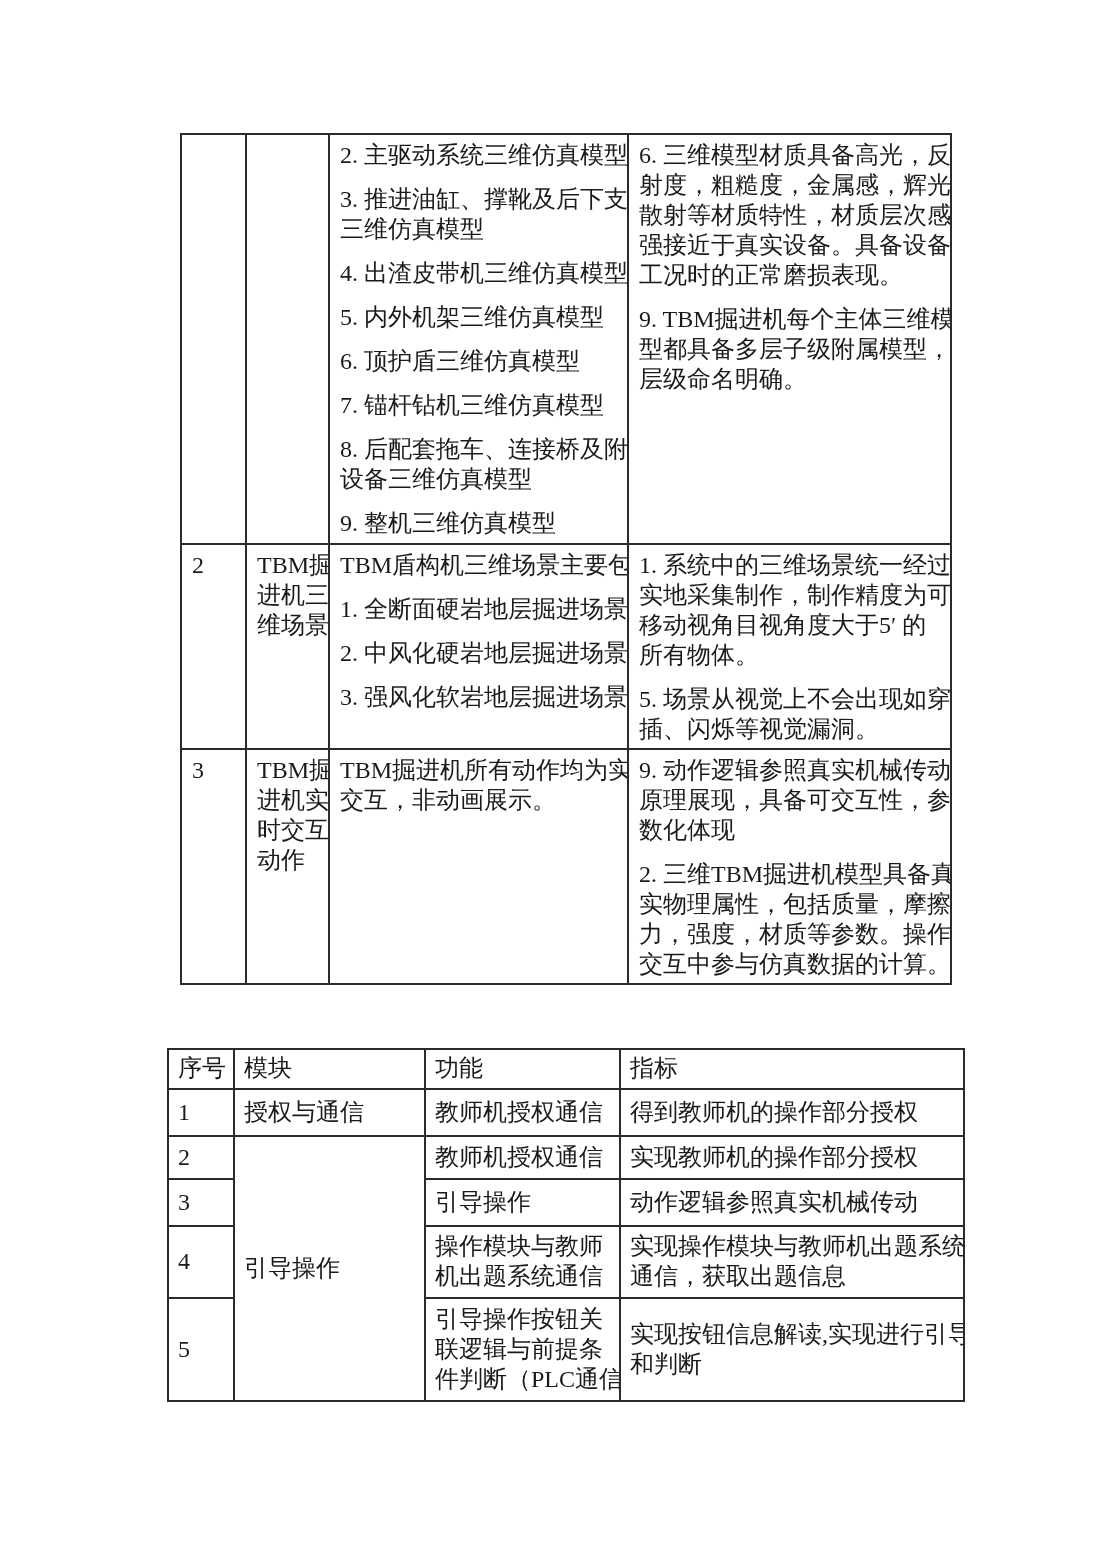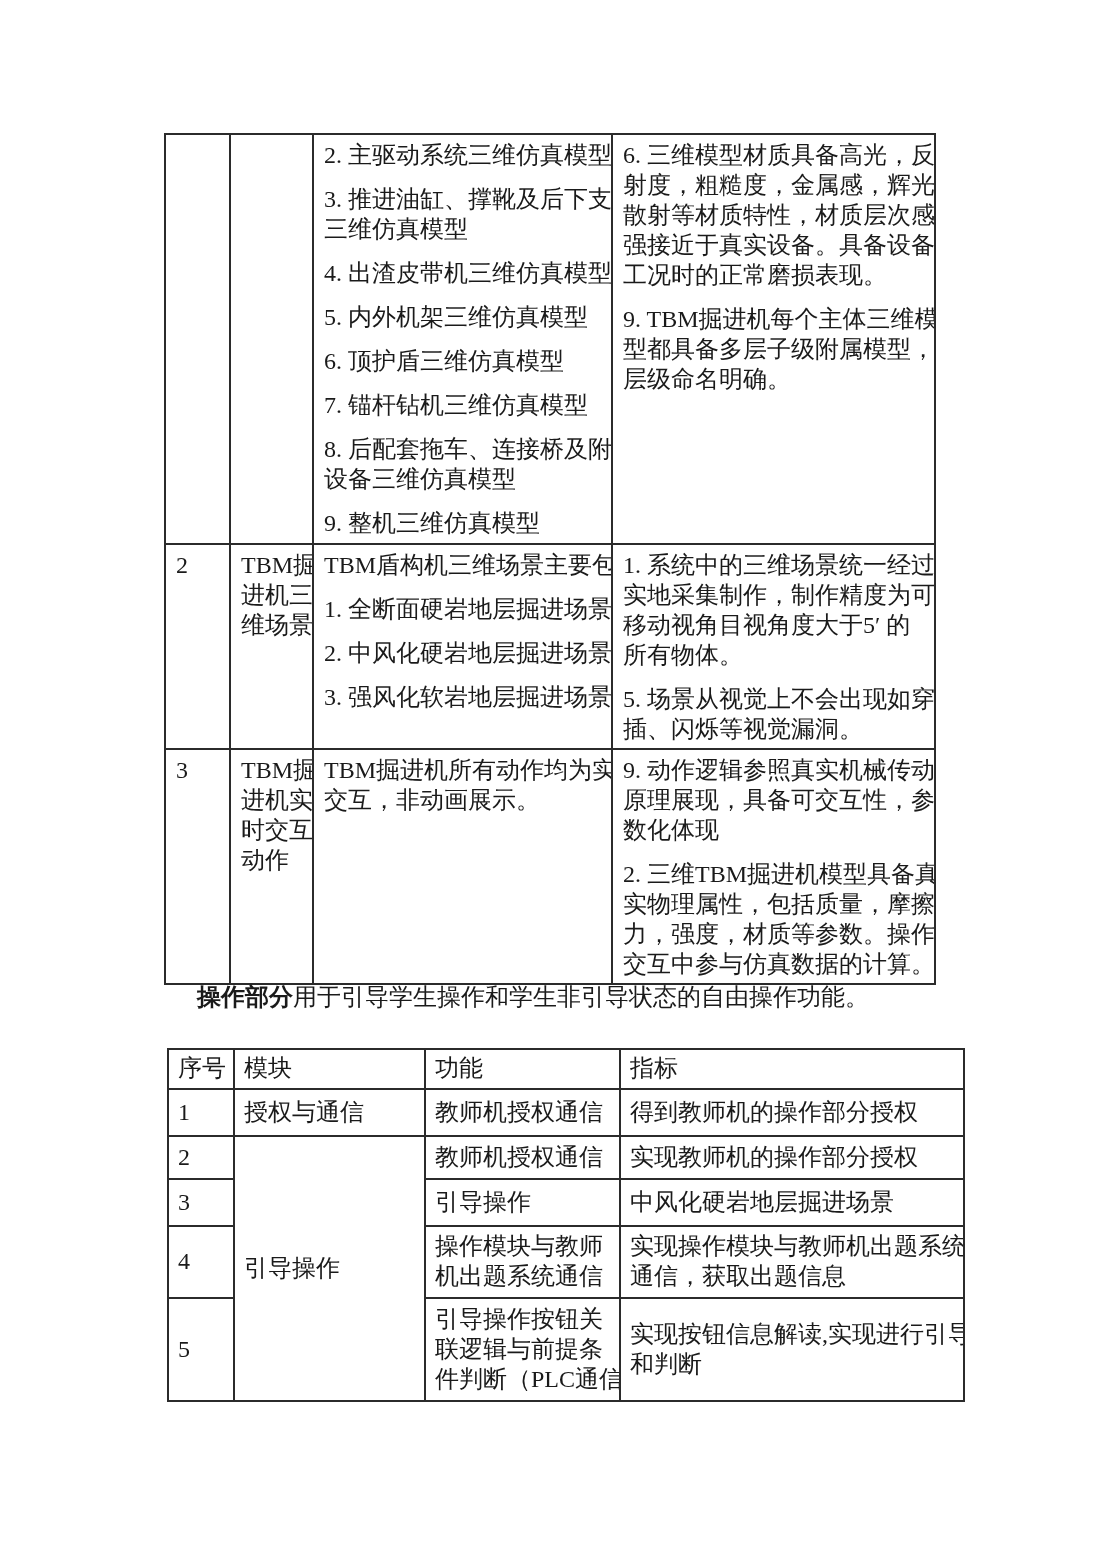--- a/index.html
+++ b/index.html
@@ -10,21 +10,21 @@
     background: #ffffff;
     font-family: "Liberation Serif", "DejaVu Serif", serif;
     color: #1a1a1a;
   }
   table.spec {
     position: absolute;
     border-collapse: collapse;
     table-layout: fixed;
     width: 770px;
   }
-  #table1 { left: 164px; top: 133px; }
+  #table1 { left: 180px; top: 133px; }
   #table2 { left: 167px; top: 1048px; }
   table.spec td {
     border: 2px solid #2b2b2b;
     font-size: 24px;
     line-height: 30px;
     overflow: hidden;
   }
   #table1 td { vertical-align: top; padding: 5px 6px 4px 10px; }
   #table2 td { vertical-align: middle; padding: 2px 6px 4px 9px; }
   .para { margin: 0; white-space: pre; }
@@ -118,21 +118,20 @@
             <p class="para">2. 三维TBM掘进机模型具备真
 实物理属性，包括质量，摩擦
 力，强度，材质等参数。操作
 交互中参与仿真数据的计算。</p>
           </td>
         </tr>
       </tbody>
     </table>
 
   <div class="heading-block">
-    <div class="h-line2"><b>操作部分</b><span>用于引导学生操作和学生非引导状态的自由操作功能。</span></div>
   </div>
 
   <table id="table2" class="spec">
       <colgroup>
         <col style="width: 66px;">
         <col style="width: 191px;">
         <col style="width: 195px;">
         <col style="width: 344px;">
       </colgroup>
       <tbody>
@@ -179,21 +178,21 @@
           </td>
         </tr>
         <tr style="height: 47px;">
           <td>
             <p class="para">3</p>
           </td>
           <td>
             <p class="para">引导操作</p>
           </td>
           <td>
-            <p class="para">中风化硬岩地层掘进场景</p>
+            <p class="para">动作逻辑参照真实机械传动</p>
           </td>
         </tr>
         <tr style="height: 72px;">
           <td>
             <p class="para">4</p>
           </td>
           <td>
             <p class="para">操作模块与教师
 机出题系统通信</p>
           </td>

